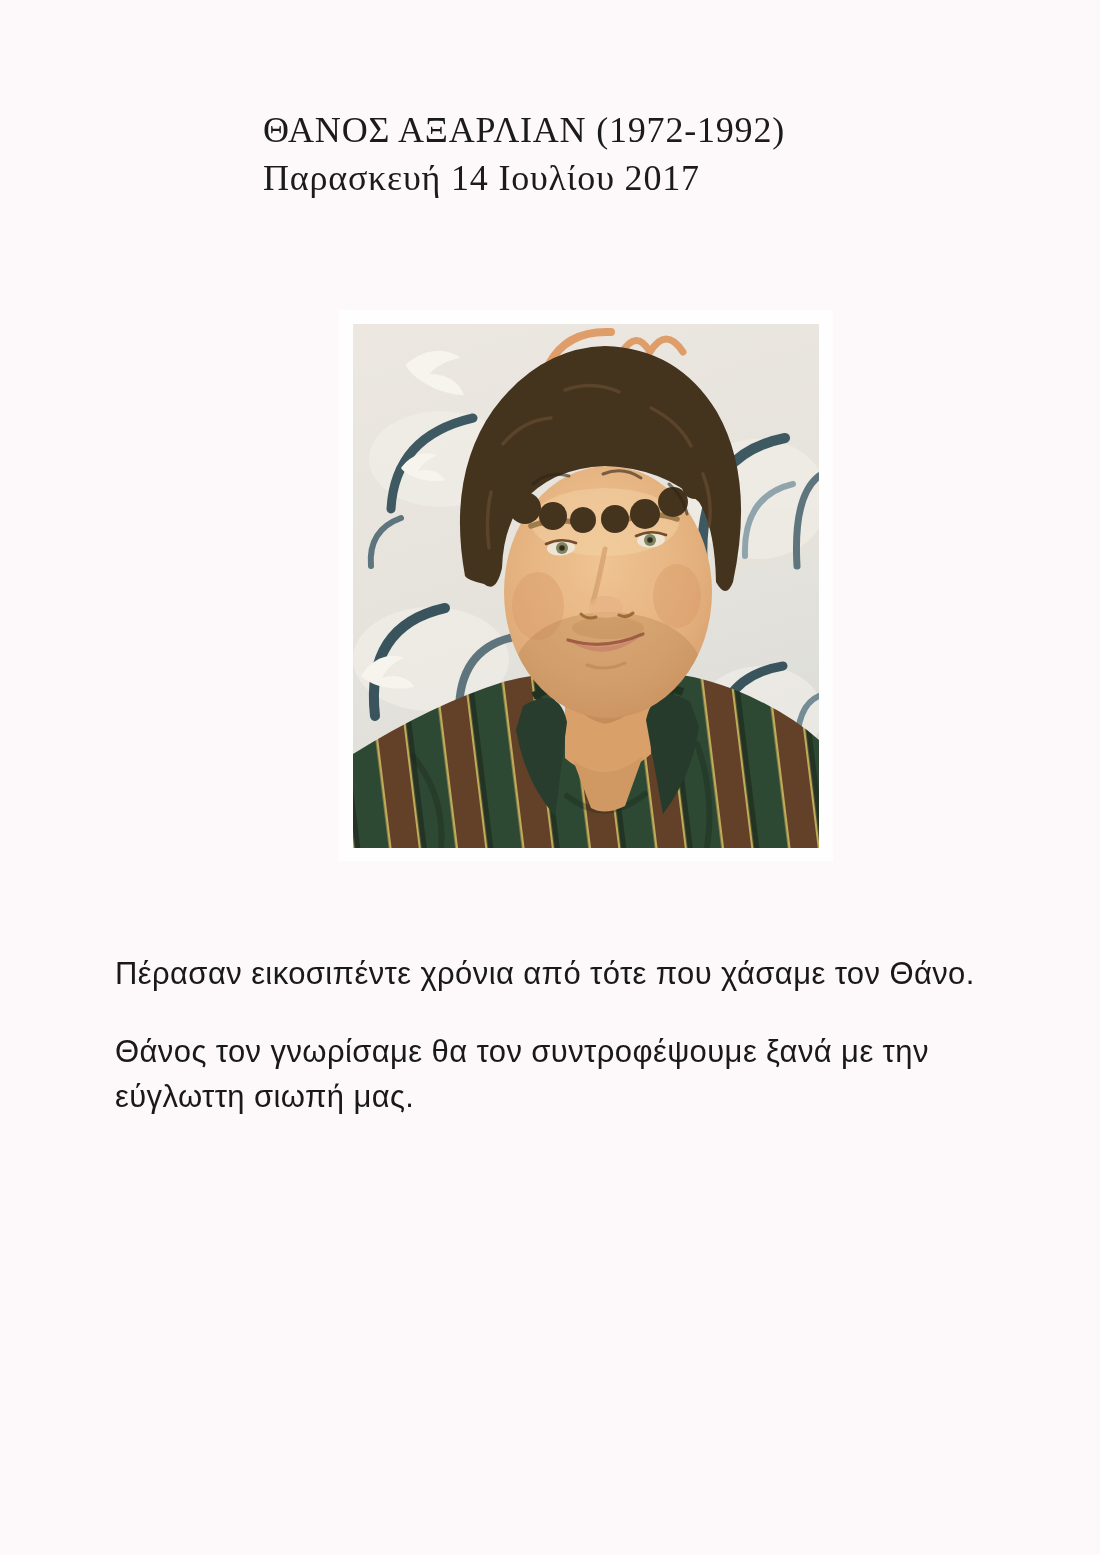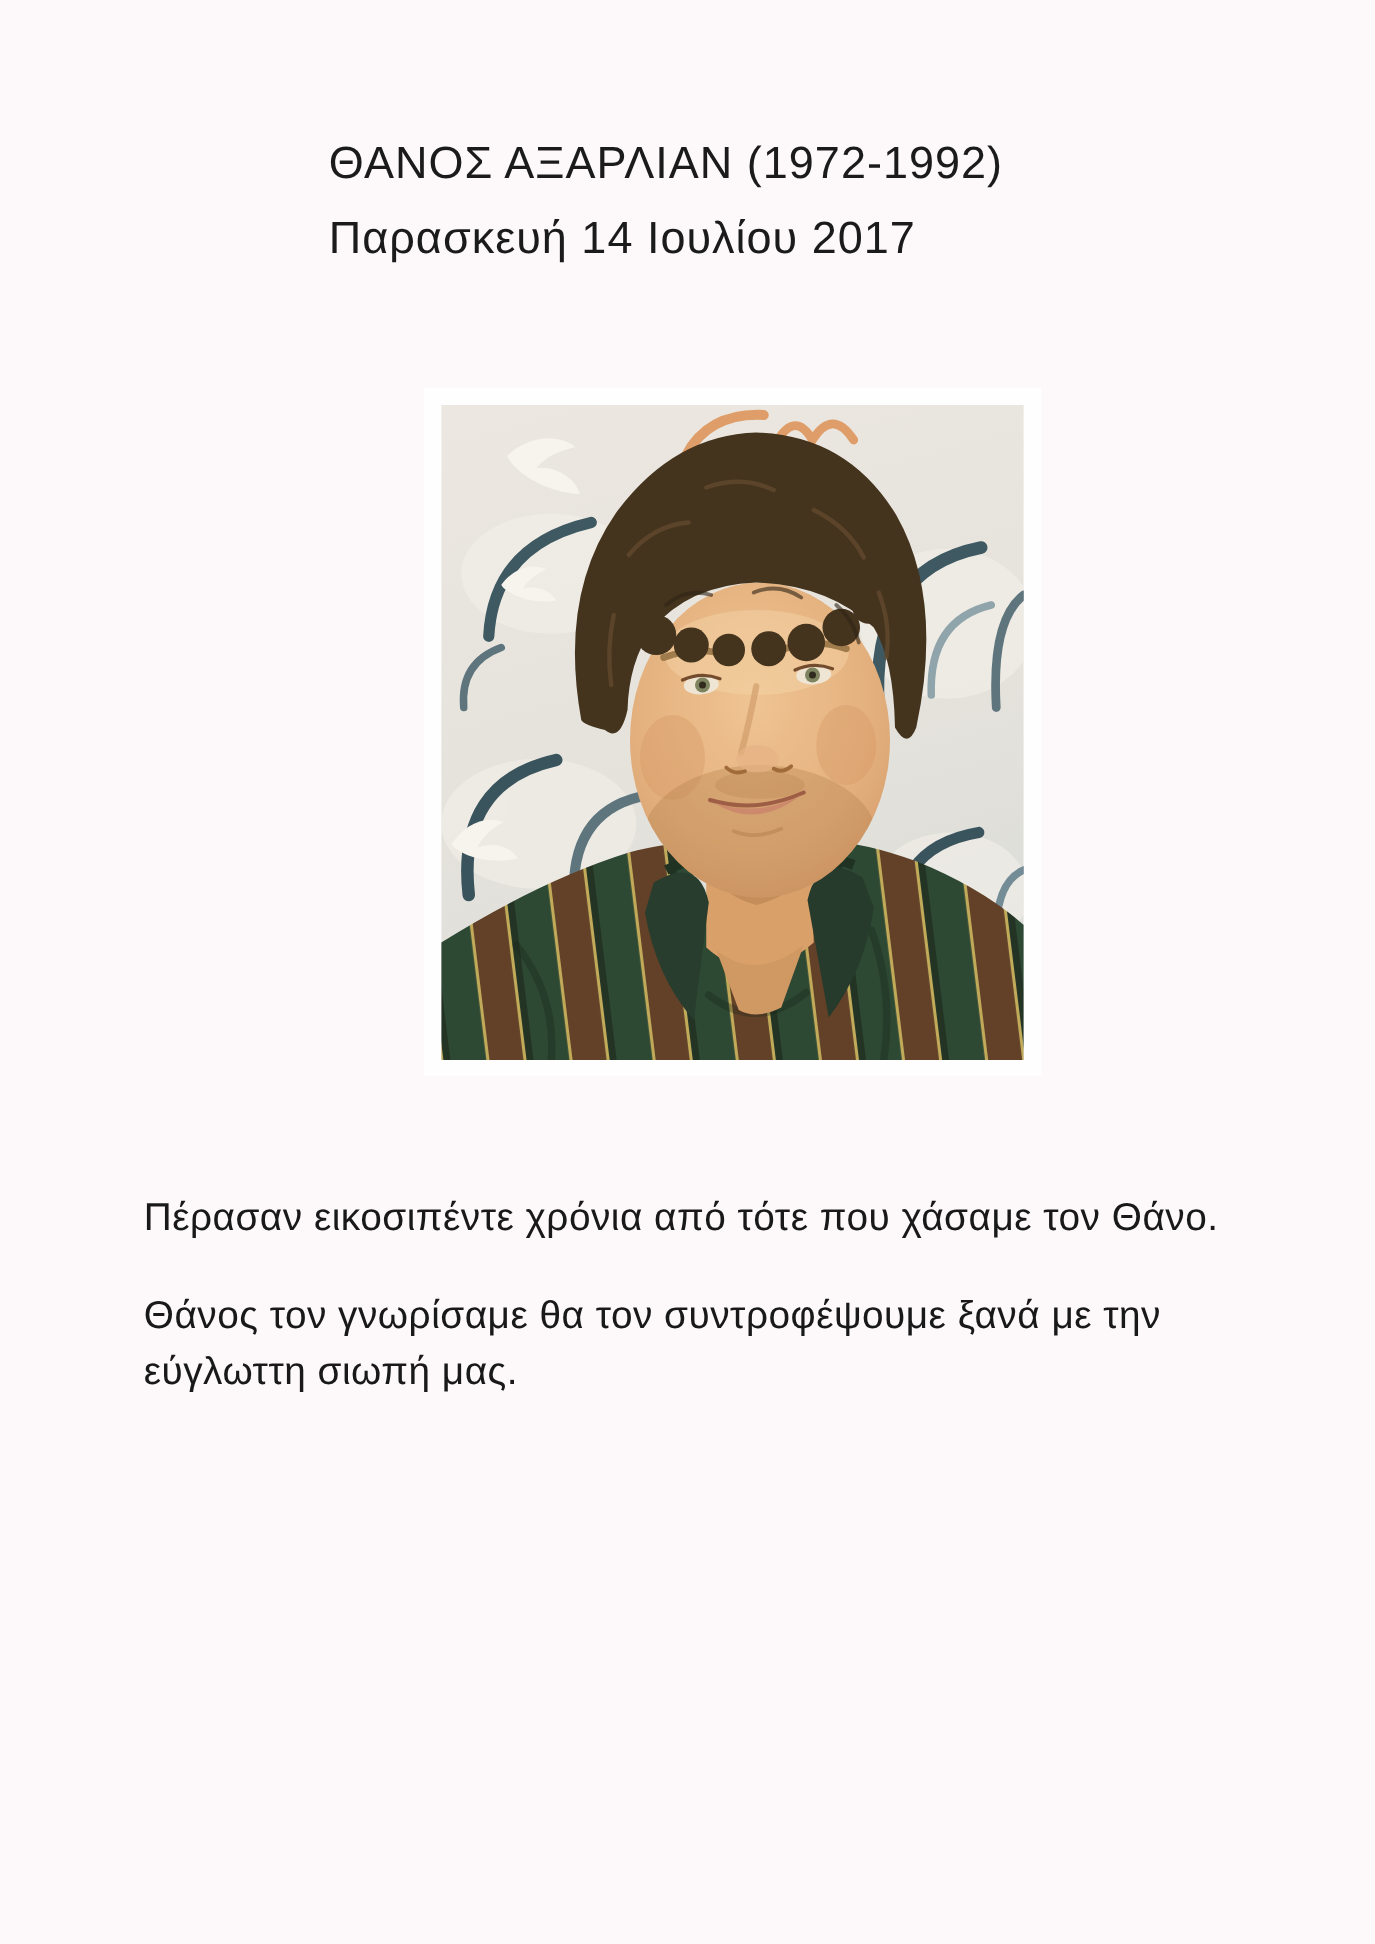--- a/index.html
+++ b/index.html
@@ -21,31 +21,31 @@
     background: #fdf9fa;
   }
   .header {
     position: absolute;
     left: 263px;
     top: 106px;
     font-size: 36px;
     line-height: 48px;
     letter-spacing: 0.8px;
     color: #1b1b1b;
+    font-family: Liberation Serif, serif;
   }
   .header .title {
     margin: 0;
     font-size: 36px;
     font-weight: normal;
     line-height: 48px;
   }
   .header .date {
     font-size: 36px;
     line-height: 48px;
-    margin-top: 12px;
   }
   .photo {
     position: absolute;
     left: 299px;
     top: 294px;
     width: 494px;
     height: 551px;
     background: #fffefe;
   }
   .photo svg {

